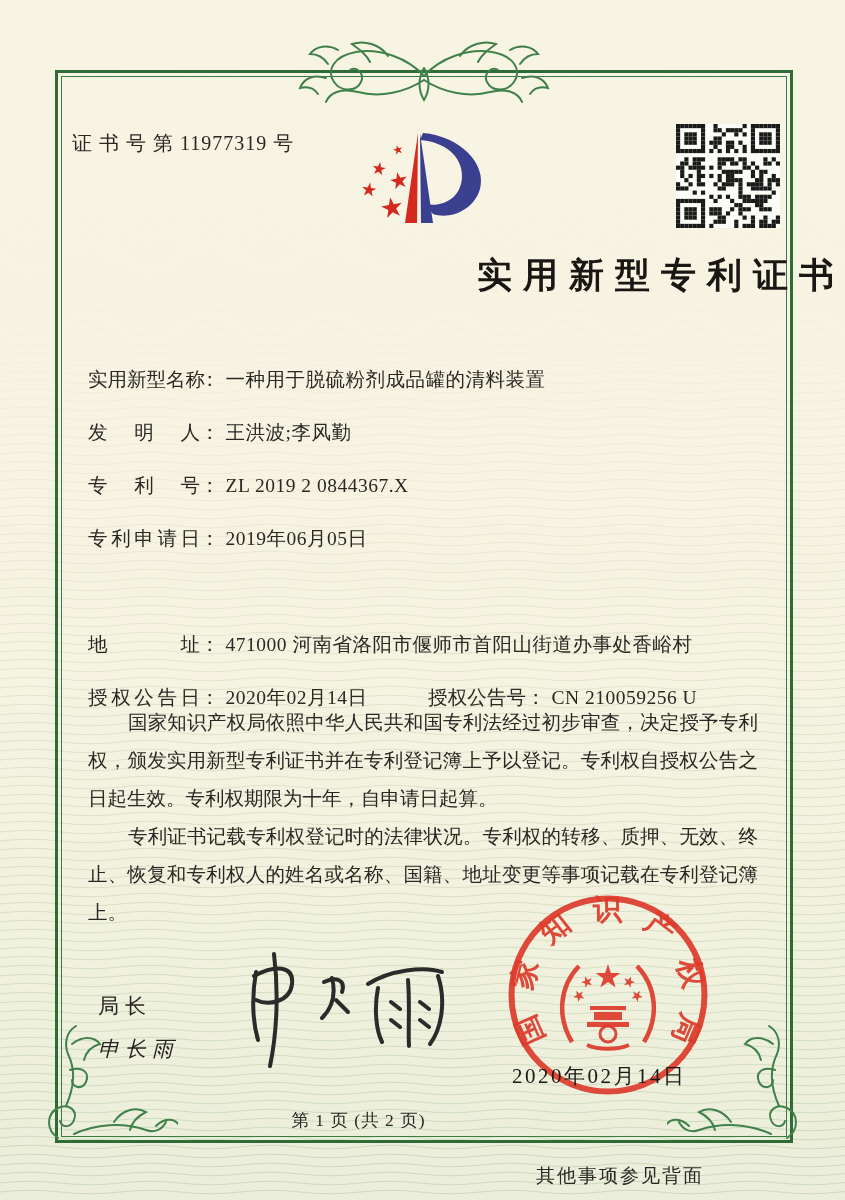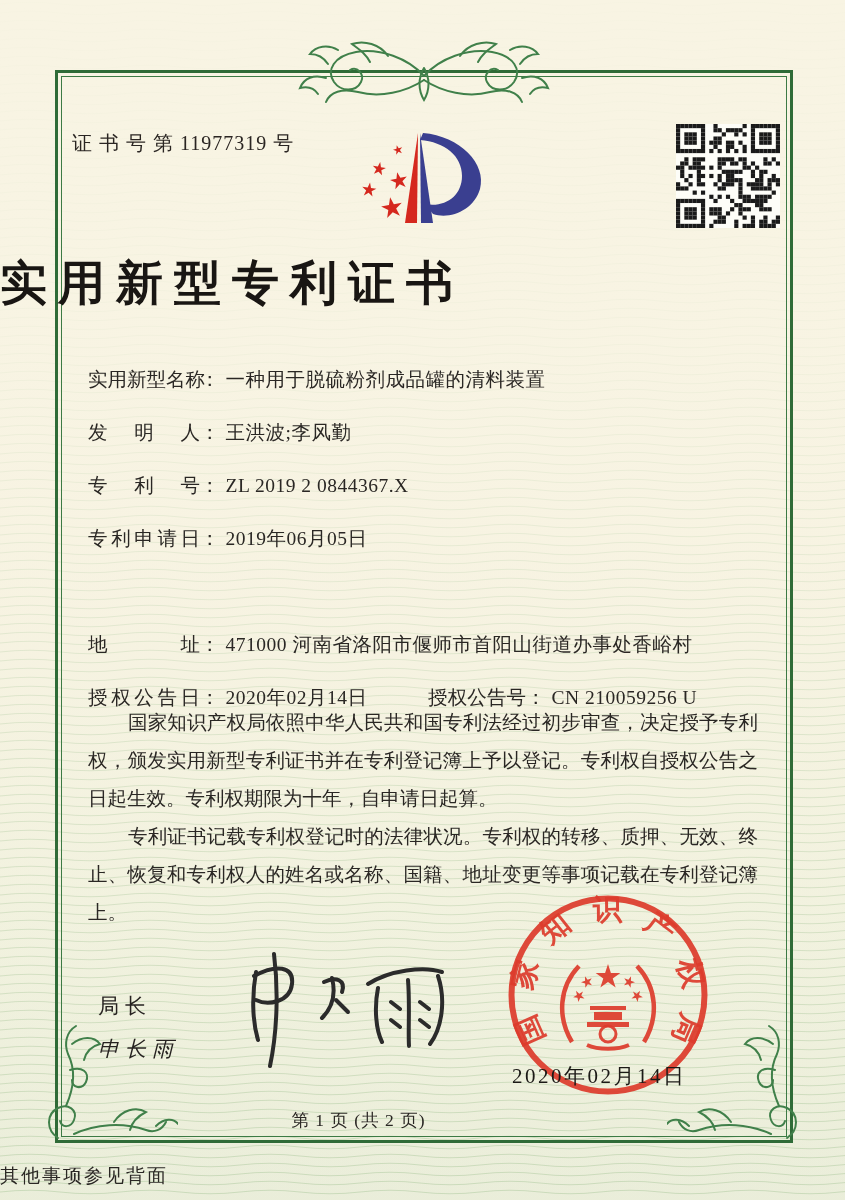--- a/index.html
+++ b/index.html
@@ -14,21 +14,21 @@
   
   #frame{position:absolute;left:55px;top:70px;width:738px;height:1073px;box-sizing:border-box;
          border:3px solid #2f6b37;}
   #frame-inner{position:absolute;inset:3px;border:1px solid #3c7a44;}
   .orn{position:absolute;}
   .orn path{stroke:#40804a;stroke-width:2;fill:none;stroke-linecap:round;}
   .abs{position:absolute;}
   
   #cert-no{left:72px;top:130px;font-size:20px;letter-spacing:1px;color:#2a2522;}
   
-  #title{left:0;width:845px;top:252px;text-align:left;font-size:47px;font-weight:700;
+  #title{left:0;width:845px;top:252px;text-align:right;font-size:35px;font-weight:700;
          letter-spacing:11px;color:#191613;font-family:Liberation Serif, serif;}
   
   .row{position:absolute;left:88px;width:690px;font-size:19.5px;white-space:nowrap;color:#2a2724;}
   .flabel{display:inline-block;width:112px;text-align:justify;text-align-last:justify;text-justify:inter-character;vertical-align:bottom;}
   .colon{display:inline-block;margin-right:6px;}
   .fvalue{letter-spacing:0.5px;}
   .pair2{position:absolute;left:340px;top:0;white-space:nowrap;}
   .pair2 .flabel{width:98px;}
   
   #paras{left:88px;top:704px;width:670px;font-size:19.5px;line-height:38px;text-align:justify;color:#2a2724;}
@@ -36,21 +36,21 @@
   
   #director-title{left:98px;top:992px;font-size:21px;letter-spacing:6px;}
   #director-name{left:98px;top:1035px;font-size:21px;letter-spacing:6px;font-style:italic;}
   #sig-svg{left:228px;top:942px;}
   #sig-svg path{stroke:#2b2b2b;stroke-width:4;fill:none;stroke-linecap:round;stroke-linejoin:round;}
   
   #seal-svg{left:495px;top:882px;}
   #seal-date{left:512px;top:1062px;font-size:21px;letter-spacing:2.5px;color:#1b1916;z-index:5;}
   
   #page-info{left:0;width:717px;top:1108px;text-align:center;font-size:17.5px;color:#2a2724;letter-spacing:1px;}
-  #back-note{left:0;width:704px;top:1163px;text-align:left;font-size:19px;color:#2a2724;letter-spacing:2px;}
+  #back-note{left:0;width:704px;top:1163px;text-align:right;font-size:19px;color:#2a2724;letter-spacing:2px;}
   
   #logo-svg{left:350px;top:124px;}
   #qr-svg{left:676px;top:124px;background:#fdfdf8;}
 </style>
 </head>
 <body>
 
 <div id="page">
 
   <svg id="waves-svg" width="845" height="1200">

